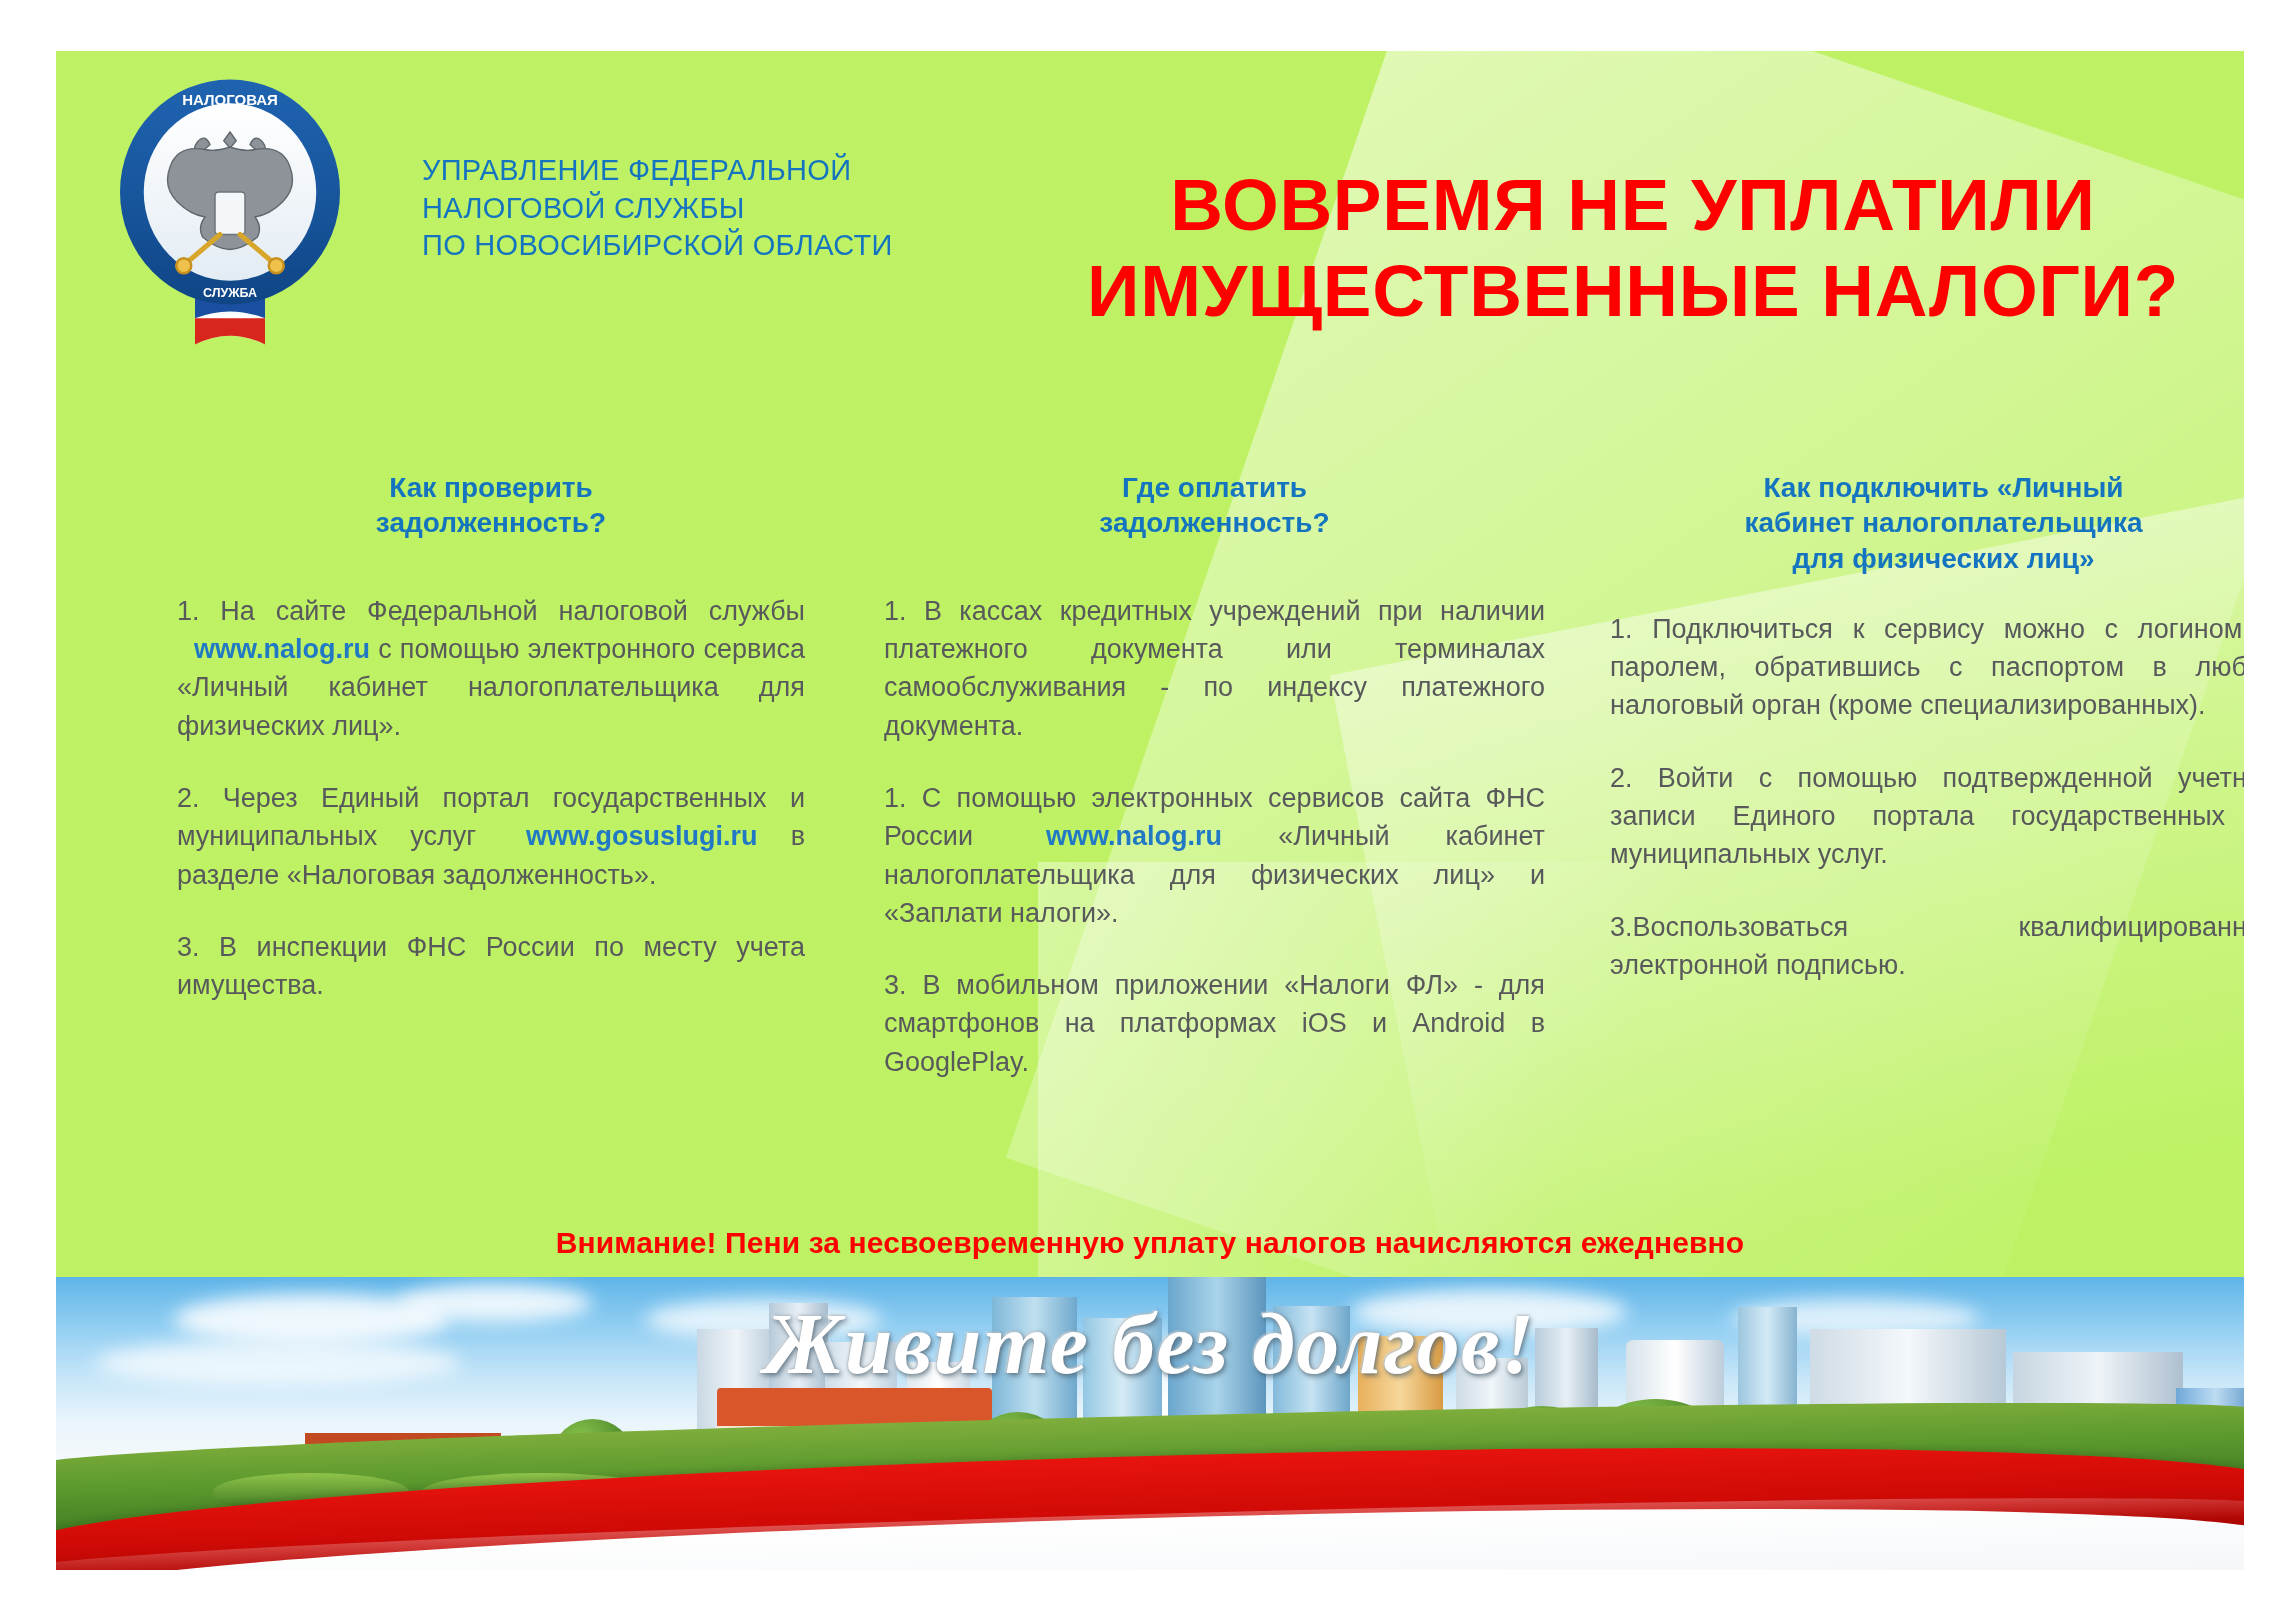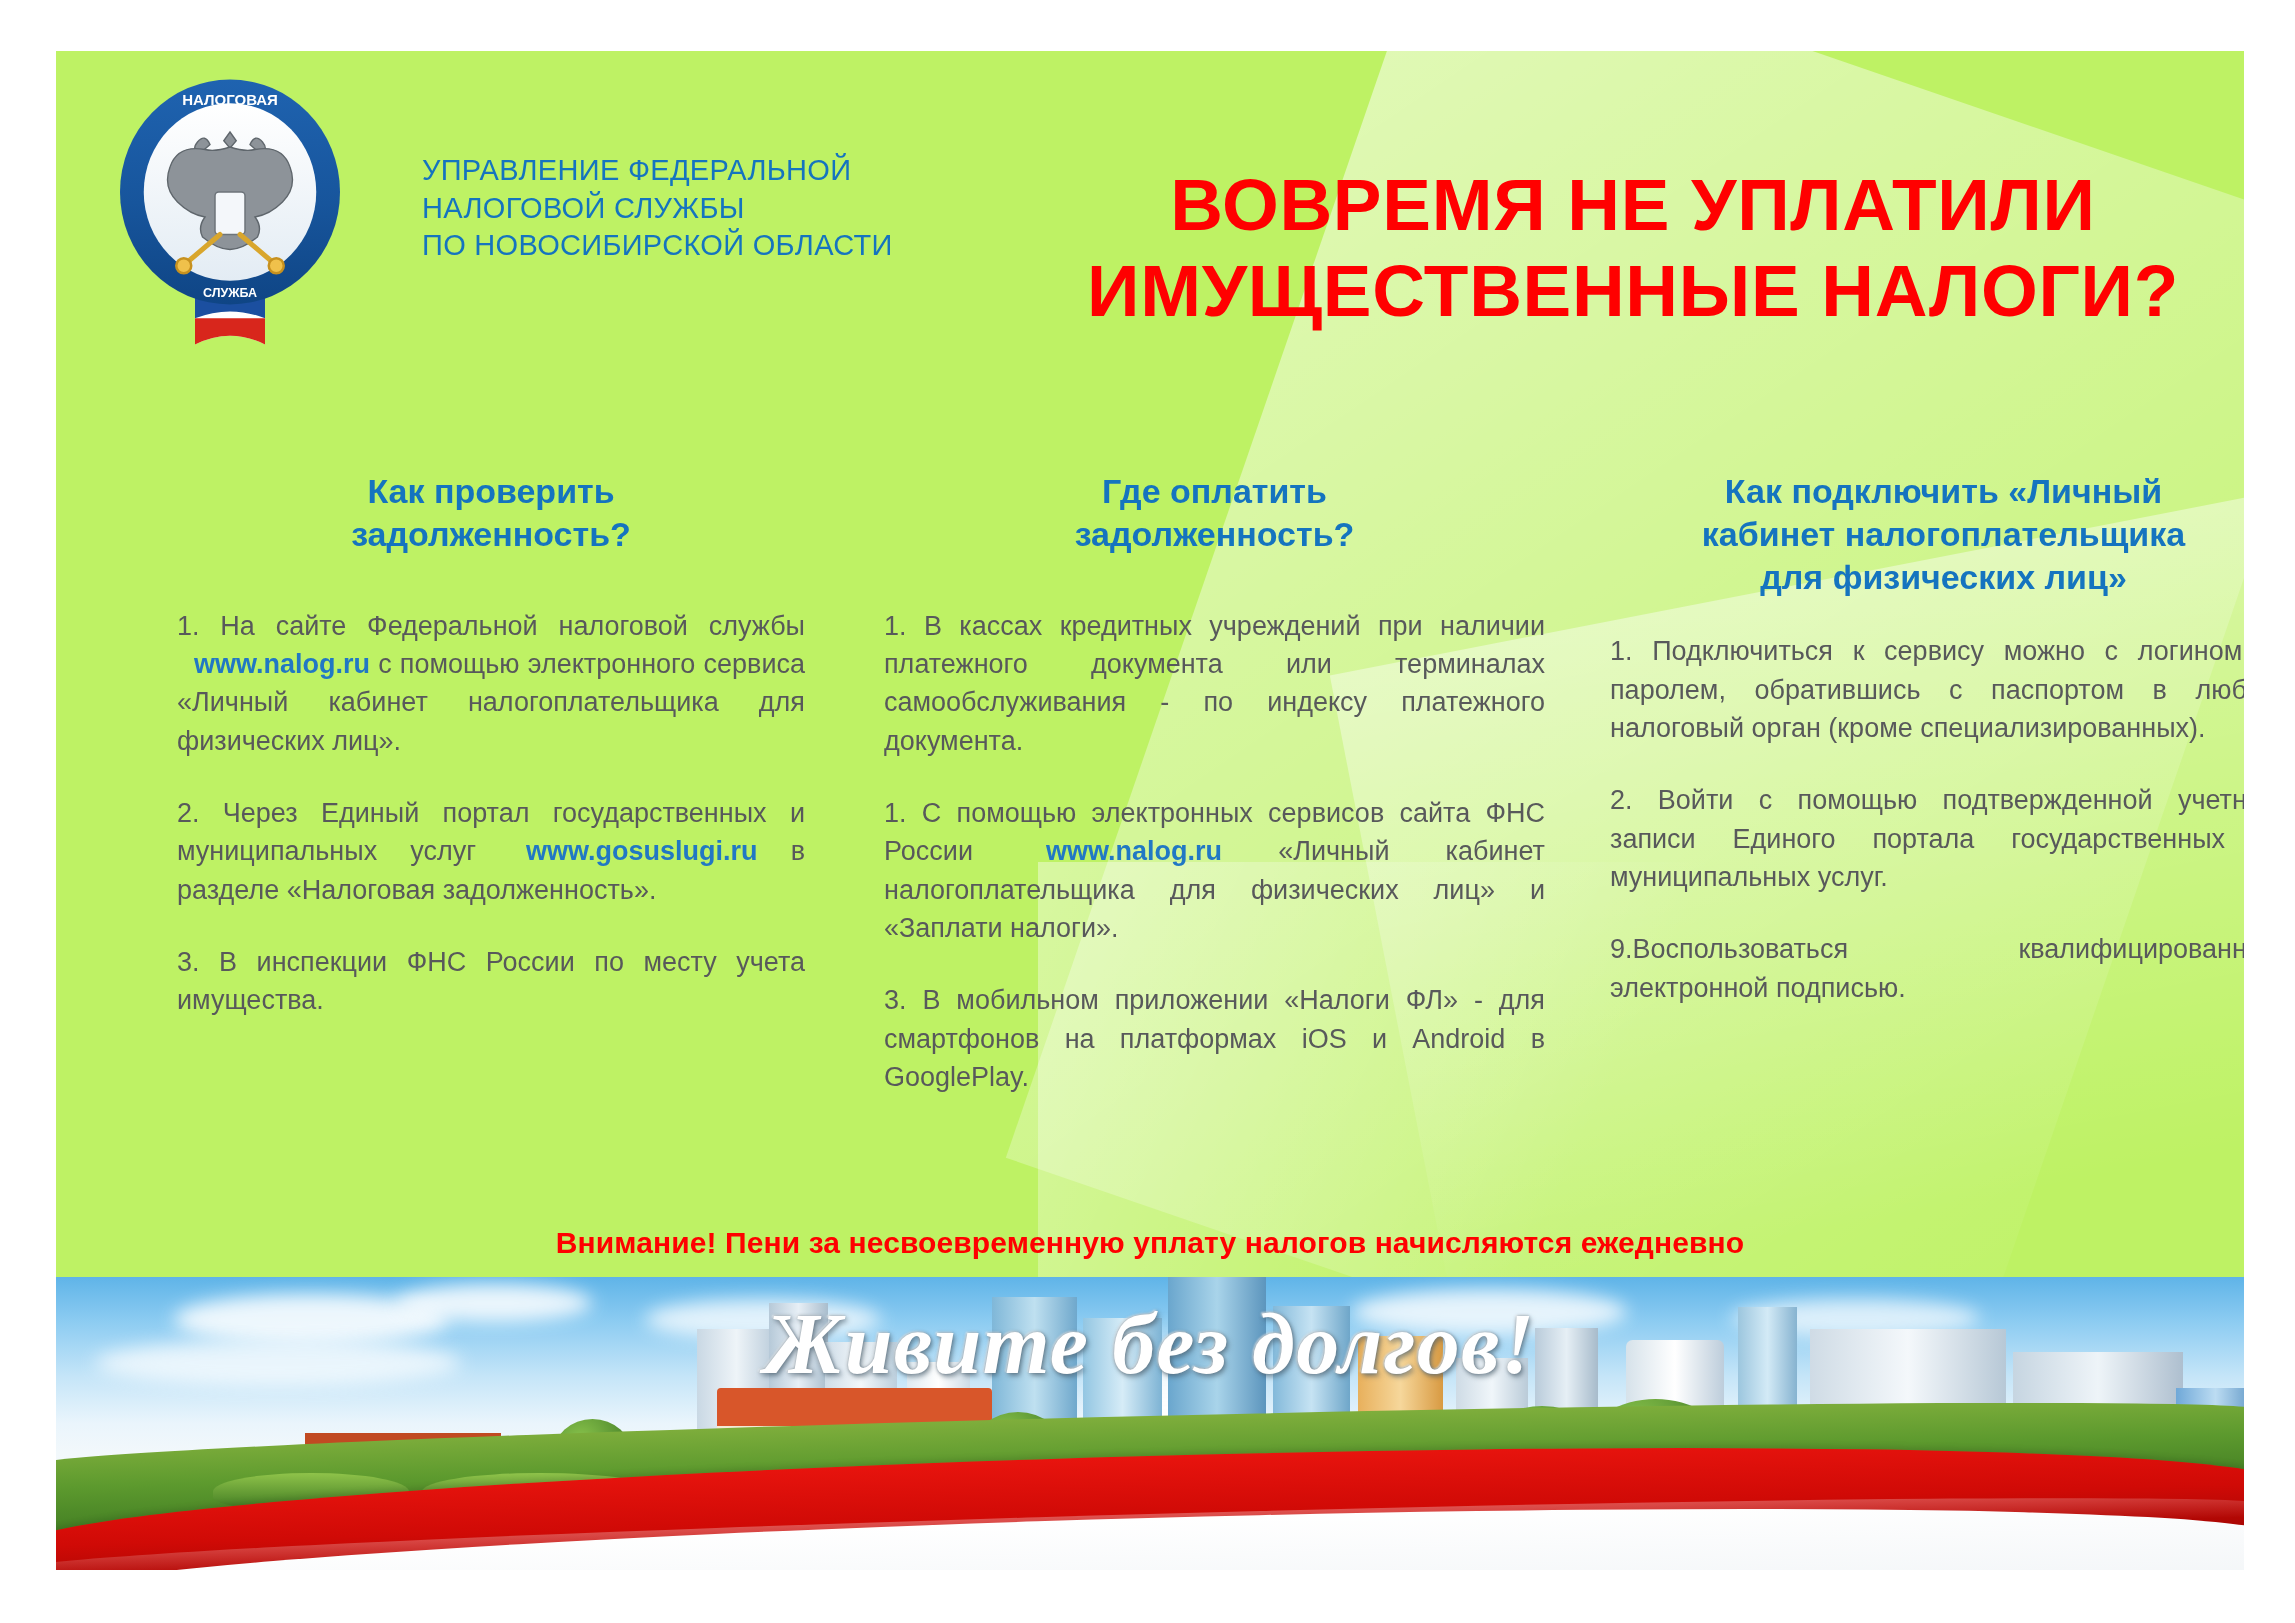--- a/index.html
+++ b/index.html
@@ -49,21 +49,21 @@
 
   
   .cols{position:absolute;left:0;top:419px;width:100%;height:739px;}
   .col{position:absolute;top:0;}
   .col-1{left:121px;width:628px;}
   .col-2{left:828px;width:661px;}
   .col-3{left:1554px;width:667px;}
 
   .col h2{
     margin:0 0 51px 0;text-align:center;color:#1574bf;
-    font-weight:bold;font-size:34px;line-height:1.26;
+    font-weight:bold;font-size:28px;line-height:1.26;
   }
   .col-3 h2{margin-bottom:34px;}
 
   .item{
     color:#58595b;font-size:27px;line-height:1.42;
     text-align:justify;text-justify:inter-word;
     margin-bottom:34px;
   }
   .item:last-child{margin-bottom:0;}
   .item .lead{white-space:nowrap;}
@@ -234,21 +234,21 @@
         <span>кабинет налогоплательщика</span><br>
         <span>для физических лиц»</span>
       </h2>
       <p class="item">
         <span class="lead">1. Подключиться</span><span> к сервису можно с логином и паролем, обратившись с паспортом в любой налоговый орган (кроме специализированных).</span>
       </p>
       <p class="item">
         <span class="lead">2. Войти</span><span> с помощью подтвержденной учетной записи Единого портала государственных и муниципальных услуг.</span>
       </p>
       <p class="item">
-        <span class="lead">9.Воспользоваться</span><span> квалифицированной электронной подписью.</span>
+        <span class="lead">3.Воспользоваться</span><span> квалифицированной электронной подписью.</span>
       </p>
     </div>
   </div>
 
   <div class="attention">Внимание! Пени за несвоевременную уплату налогов начисляются ежедневно</div>
 
   <div class="photo">
 
     <div class="cloud" style="left:118px;top:17px;width:275px;height:51px;"></div>
     <div class="cloud" style="left:340px;top:6.5px;width:196px;height:38px;"></div>

